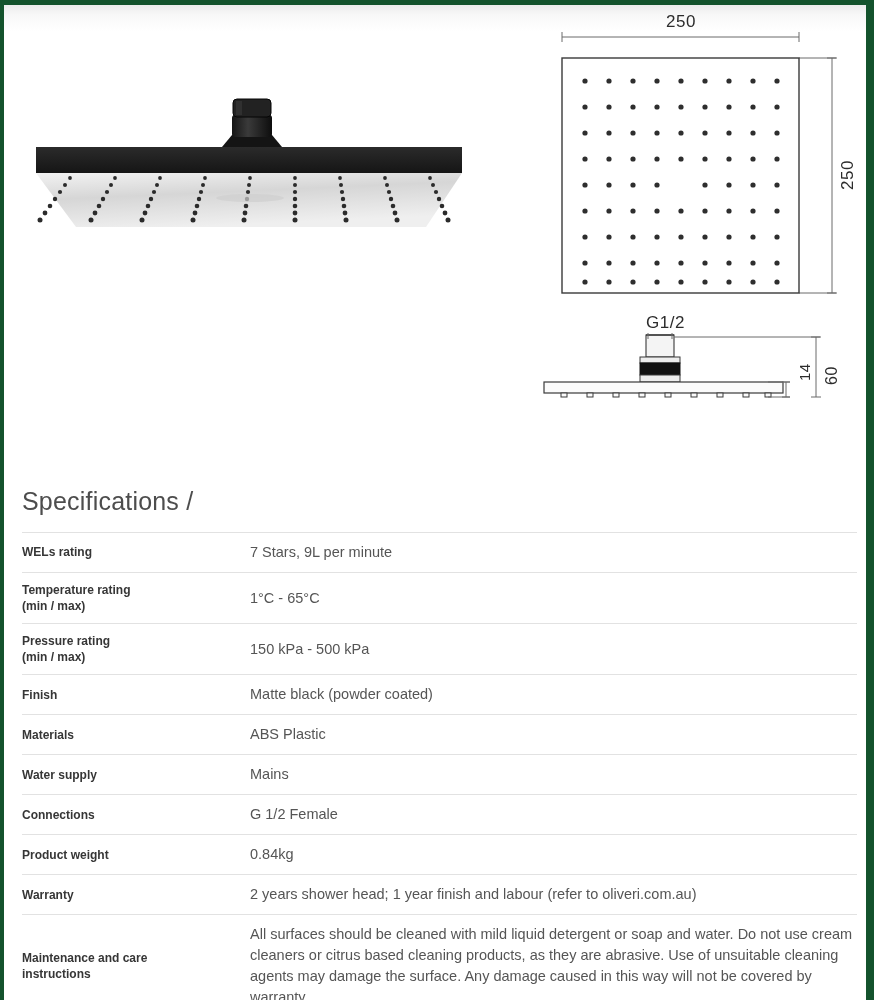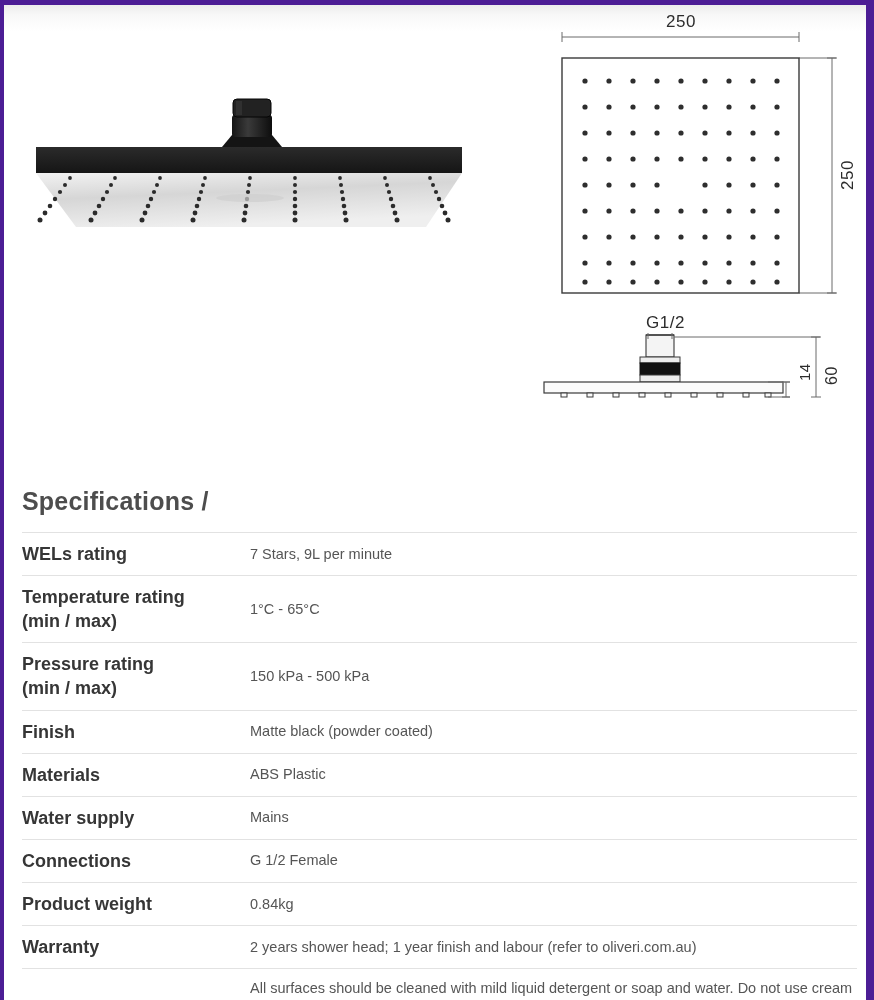--- a/index.html
+++ b/index.html
@@ -5,21 +5,21 @@
 <style>
   * { margin:0; padding:0; box-sizing:border-box; }
   html, body {
     width:874px; height:1000px;
     background:#000;
     font-family:"Liberation Sans", sans-serif;
   }
   #page {
     position:relative;
     width:874px; height:1000px;
-    background:#4c1d95;
+    background:#14532d;
     overflow:hidden;
     padding-left:40px;
   }
   
   #canvas {
     position:absolute;
     left:4px; top:5px;
     width:862px; height:995px;
     background:linear-gradient(to bottom,#ececec 0px,#f8f8f8 10px,#ffffff 26px,#ffffff 100%);
     overflow:hidden;
@@ -40,31 +40,31 @@
     font-family:"Liberation Sans", sans-serif;
     font-size:17px; color:#2c2c2c;
     letter-spacing:.5px; white-space:nowrap;
   }
   .dimtext.vert { transform:rotate(-90deg); transform-origin:left top; }
 
   
   #spec-section { position:absolute; left:0; top:460px; width:862px; }
 
   #spec-heading {
-    font-size:25px; font-weight:700; color:#4d4d4d;
+    font-size:25px; font-weight:400; color:#4d4d4d;
     padding:22px 0 16px 18px; letter-spacing:.2px;
   }
 
   #spec-table { width:835px; margin-left:18px; border-collapse:collapse; }
   #spec-table tr { border-top:1px solid #e2e2e2; }
   #spec-table tr:last-child { border-bottom:1px solid #e2e2e2; }
   #spec-table td { vertical-align:middle; padding:9px 0; }
   td.spec-label {
     width:228px;
-    font-size:18px; font-weight:bold; color:#363636;
+    font-size:12px; font-weight:bold; color:#363636;
     line-height:1.34; padding-left:4px;
   }
   td.spec-value {
     font-size:14.5px; font-weight:400; color:#555555;
     line-height:1.45; padding-right:8px;
   }
   tr.tall td { padding:11px 0; }
   tr.maint td { padding:12px 0 14px 0; }
   tr.maint td.spec-value { padding-right:26px; }
 </style>

